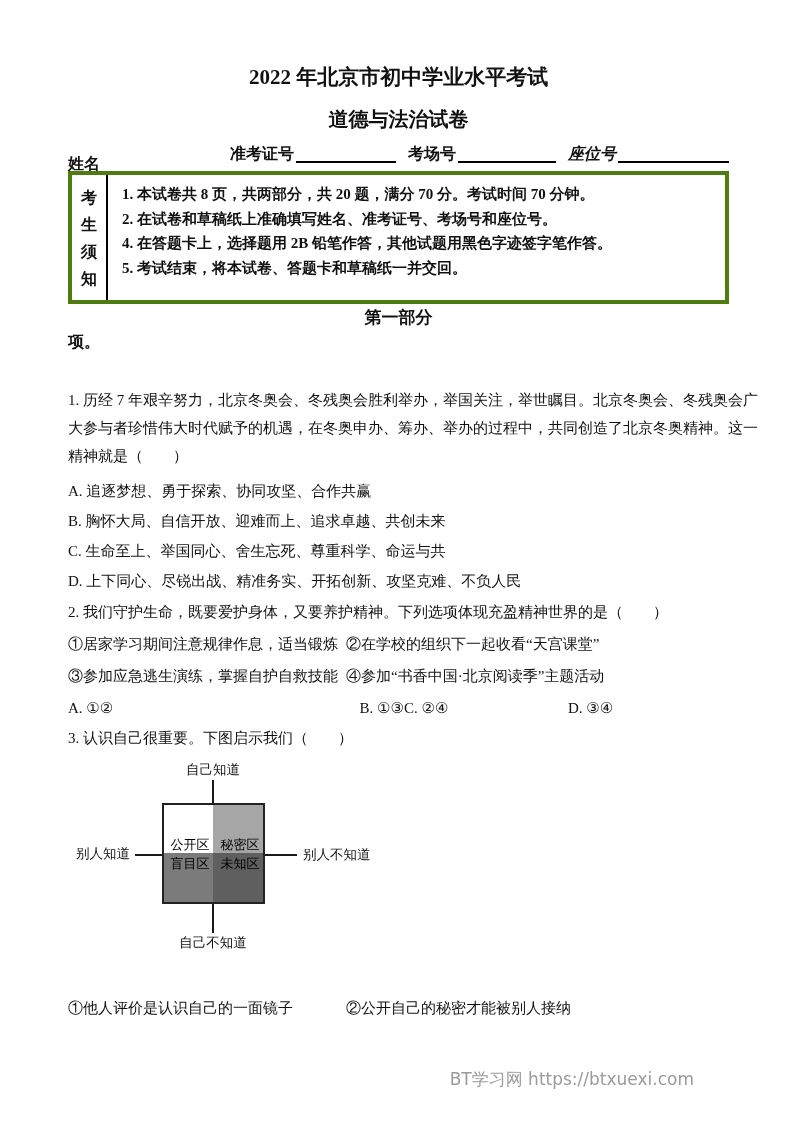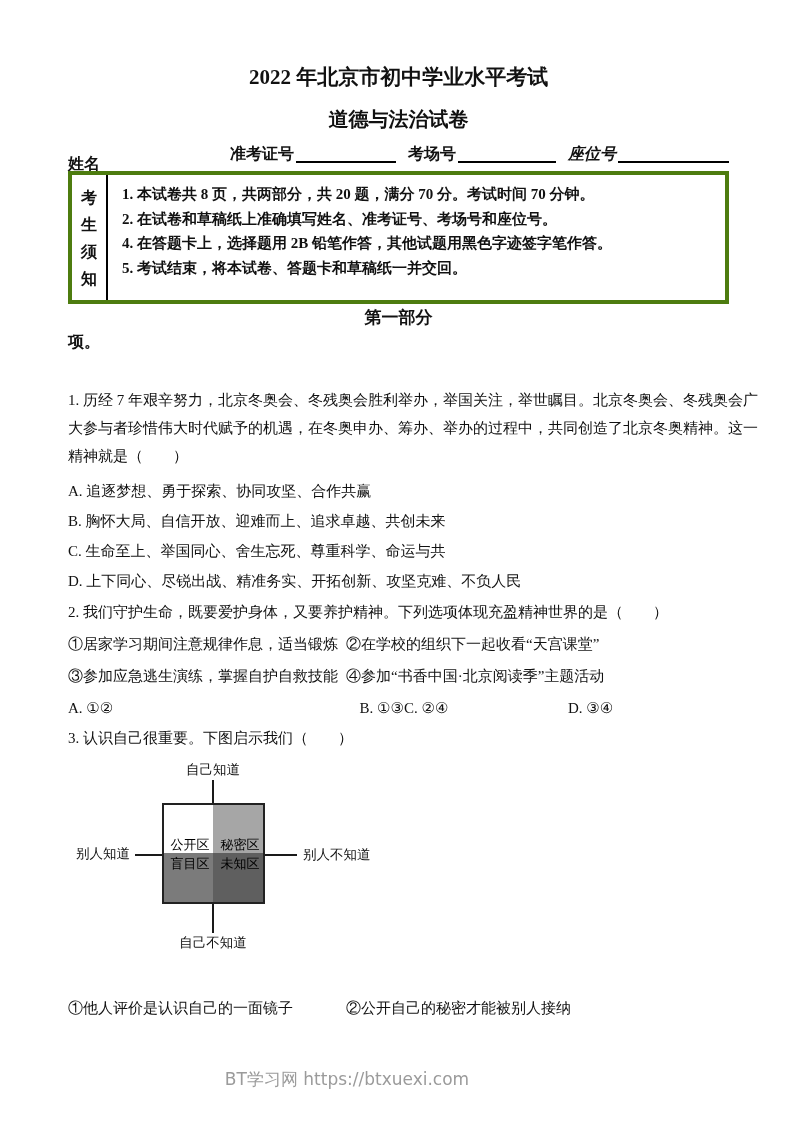--- a/index.html
+++ b/index.html
@@ -69,21 +69,21 @@
   .quad-label { position:absolute; font-size:13px; line-height:16px; width:46px; text-align:center; color:#000; z-index:3; }
   .ql-tl { left:99px;  top:79px; }
   .ql-tr { left:149px; top:79px; }
   .ql-bl { left:99px;  top:98px; }
   .ql-br { left:149px; top:98px; }
 
   .statements { top:998px; font-size:15px; line-height:20px; display:flex; }
   .statements span:first-child { width:278px; white-space:nowrap; }
   .statements span:last-child { white-space:nowrap; }
 
-  .footer { top:1068px; left:0; width:694px; text-align:center;
+  .footer { top:1068px; left:0; width:694px; text-align:right;
     font-family:"DejaVu Sans","Liberation Sans",sans-serif;
     font-size:17px; line-height:22px; }
 </style>
 </head>
 <body>
 
 <div class="page">
 
   <div class="abs content-x title1">2022 年北京市初中学业水平考试</div>
   <div class="abs content-x title2">道德与法治试卷</div>

